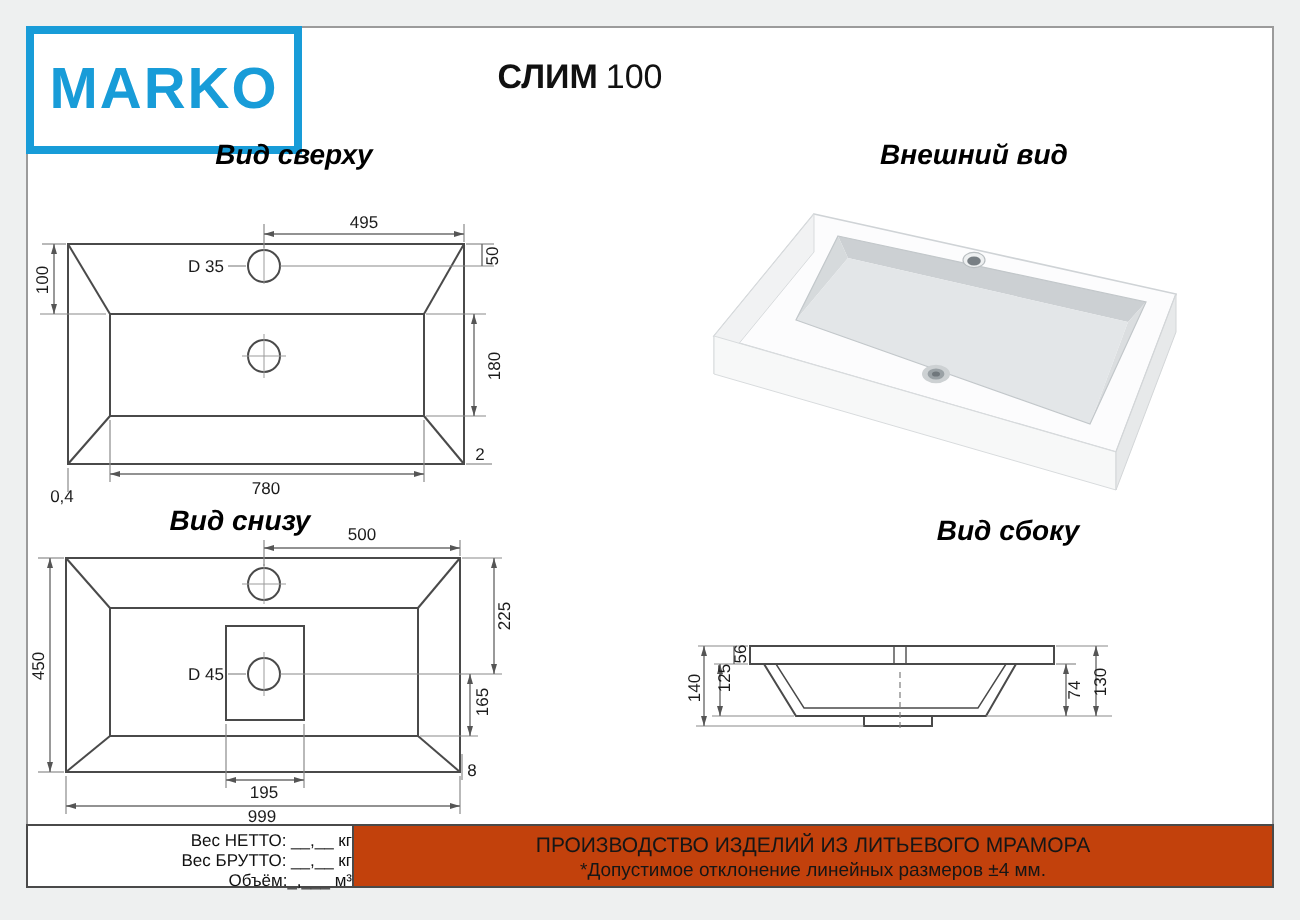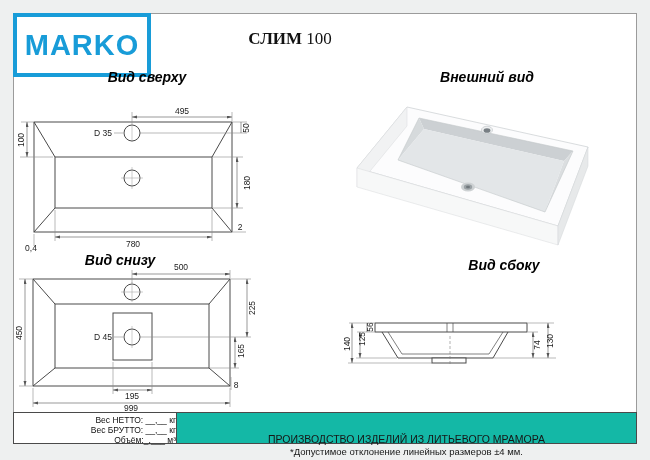--- a/index.html
+++ b/index.html
@@ -1,36 +1,36 @@
 <!DOCTYPE html>
 <html><head>
 <meta charset="utf-8">
 <style>
   html,body{margin:0;padding:0;}
   body{width:650px;height:460px;background:#eef0f0;font-family:"Liberation Sans",sans-serif;}
   .stage{position:relative;width:650px;height:460px;overflow:hidden;}
   .sheet{position:absolute;left:13px;top:13px;width:624px;height:431px;background:#ffffff;border:1px solid #9b9b9b;box-sizing:border-box;}
   .logo{position:absolute;left:13px;top:13px;width:138px;height:64px;background:#ffffff;border:4px solid #189cd8;box-sizing:border-box;display:flex;align-items:center;justify-content:center;}
   .logo span{color:#189cd8;font-weight:bold;font-size:29px;letter-spacing:1px;line-height:1;}
-  .doc-title{position:absolute;left:290px;top:29px;transform:translateX(-50%);white-space:nowrap;font-size:17px;color:#111;font-family:Liberation Serif, serif;}
+  .doc-title{position:absolute;left:290px;top:29px;transform:translateX(-50%);white-space:nowrap;font-size:17px;color:#111;}
   .doc-title .tname{font-weight:bold;}
   .doc-title .tnum{font-weight:normal;margin-left:4px;}
   .vtitle{position:absolute;transform:translateX(-50%);font-size:14px;font-weight:bold;font-style:italic;color:#000000;white-space:nowrap;}
   svg.draw{position:absolute;left:0;top:0;}
   svg.draw text{font-family:"Liberation Sans",sans-serif;font-size:8.5px;fill:#1c1c1c;}
   .ol{stroke:#4a4a4a;stroke-width:1;fill:none;}
   .olw{stroke:#4a4a4a;stroke-width:1;fill:#ffffff;}
   .thin{stroke:#4a4a4a;stroke-width:0.7;fill:none;}
   .dl{stroke:#6e6e6e;stroke-width:0.7;fill:none;}
   .xl{stroke:#8a8a8a;stroke-width:0.6;fill:none;}
   .cl{stroke:#9b9b9b;stroke-width:0.5;fill:none;}
   .dash{stroke:#7d7d7d;stroke-width:0.6;stroke-dasharray:3 2;fill:none;}
   .fbox{position:absolute;box-sizing:border-box;border:1px solid #4a4a4a;}
   .weights{left:13px;top:412px;width:164px;height:32px;background:#fff;font-size:8.5px;line-height:10px;padding:2px 0 0 24px;color:#111;text-align:right;}
-  .notice{left:176px;top:412px;width:461px;height:32px;background:#14b8a6;text-align:center;color:#161616;padding-top:20px;}
+  .notice{left:176px;top:412px;width:461px;height:32px;background:#c2410c;text-align:center;color:#161616;padding-top:4px;}
   .notice .n1{font-size:10.5px;line-height:13px;}
   .notice .n2{font-size:9.5px;line-height:12px;}
 </style>
 </head>
 <body>
 
 <div class="stage">
 
   <div class="sheet"></div>
 

